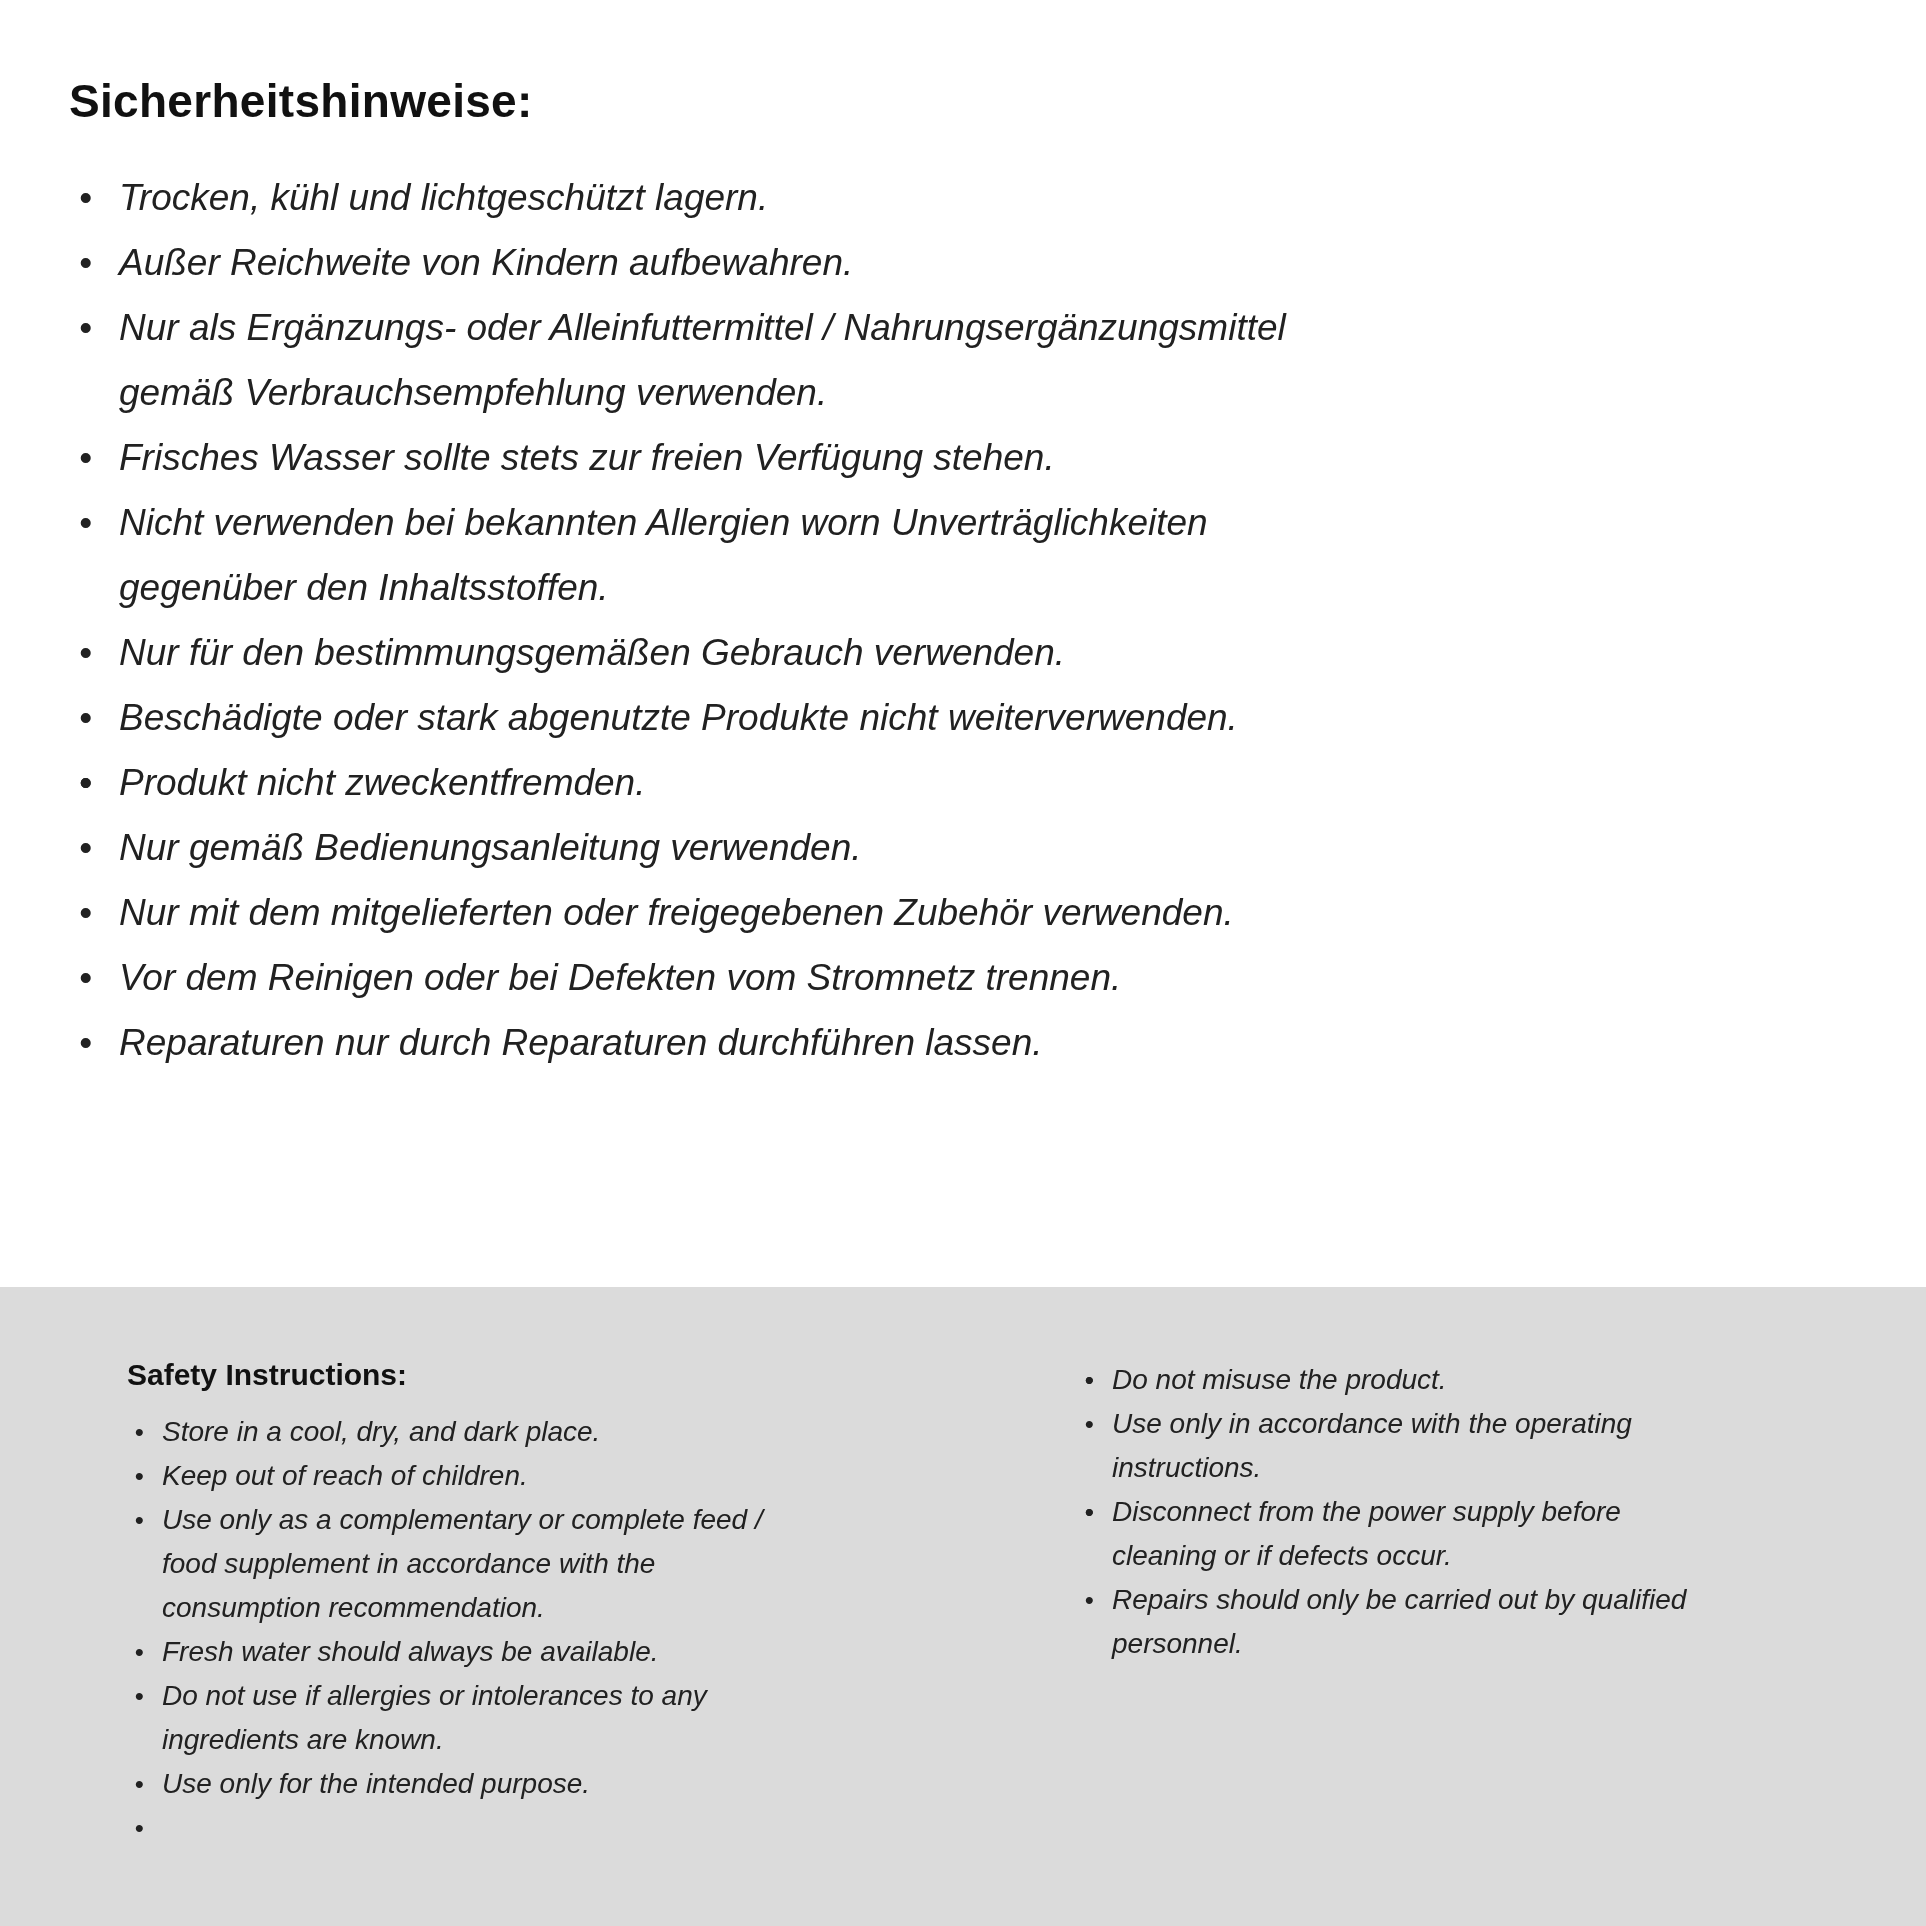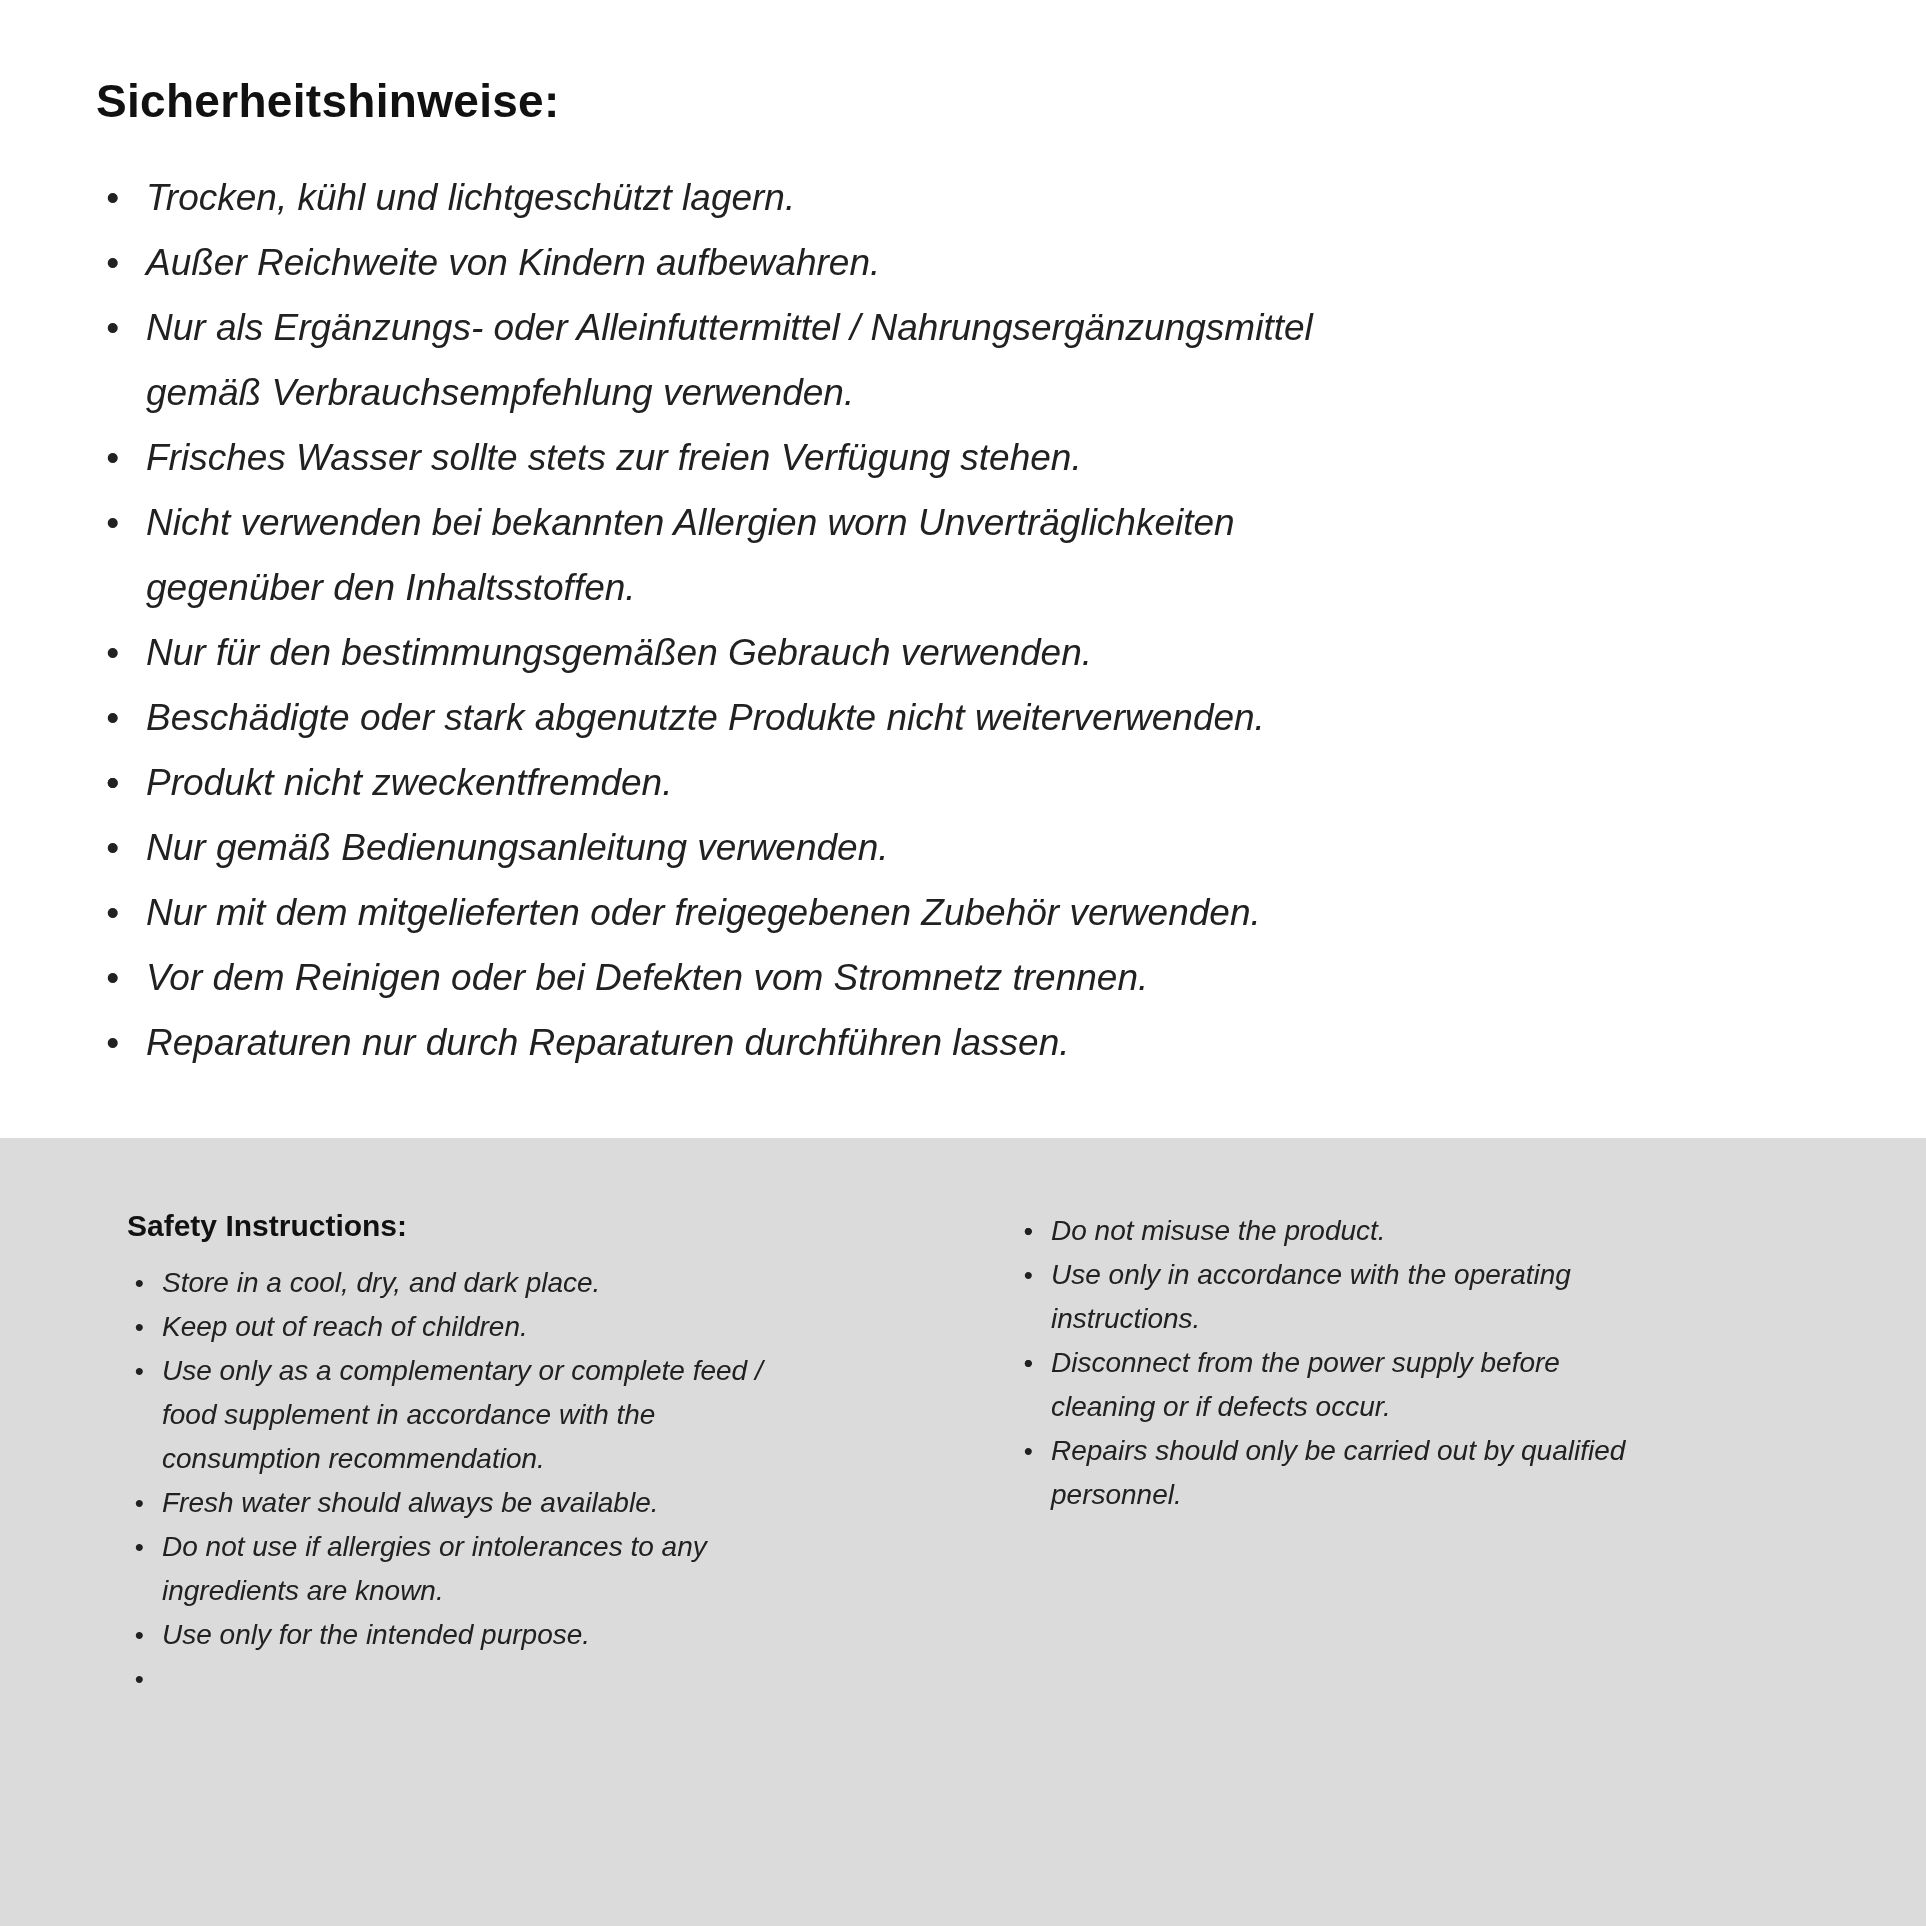--- a/index.html
+++ b/index.html
@@ -5,29 +5,29 @@
   * { margin: 0; padding: 0; box-sizing: border-box; }
   html, body { width: 1926px; height: 1926px; }
   body {
     font-family: "Liberation Sans", "DejaVu Sans", sans-serif;
     background: #ffffff;
     color: #212121;
   }
   .page { width: 1926px; height: 1926px; display: flex; flex-direction: column; overflow: hidden; }
 
   
-  .german-section { height: 1138px; padding: 74px 135px 0 96px; background: #ffffff; }
+  .german-section { height: 1287px; padding: 74px 135px 0 69px; background: #ffffff; }
   .german-title { font-size: 46px; font-weight: 700; color: #111111; margin-bottom: 37px; letter-spacing: 0.3px; }
   .german-list { list-style: none; }
   .german-list li { position: relative; padding-left: 50px; font-size: 37px; line-height: 65px; }
   .german-list .bullet { position: absolute; left: 10.3px; top: 0; }
   .item-text { white-space: pre-line; font-style: italic; }
 
   
-  .english-section { flex: 1; background: #dbdbdb; padding: 71px 96px 0 127px; display: flex; }
+  .english-section { flex: 1; background: #dbdbdb; padding: 71px 96px 0 127px; display: flex; gap: 61px; }
   .col-left { width: 889px; flex: none; }
   .col-right { flex: 1; }
   .english-title { font-size: 30px; font-weight: 700; color: #111111; margin-bottom: 18px; }
   .english-list { list-style: none; }
   .english-list li { position: relative; padding-left: 35px; font-size: 28px; line-height: 44px; }
   .english-list .bullet { position: absolute; left: 7.7px; top: 0; font-size: 26px; }
 </style>
 </head>
 <body>
 

